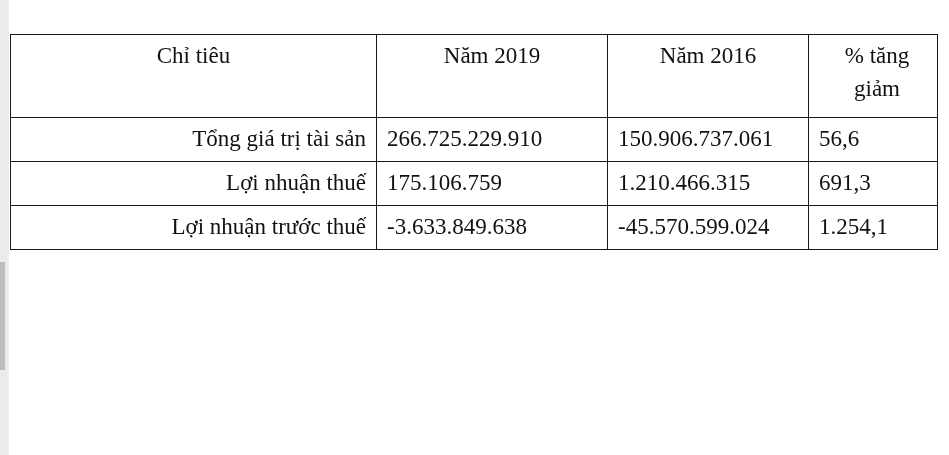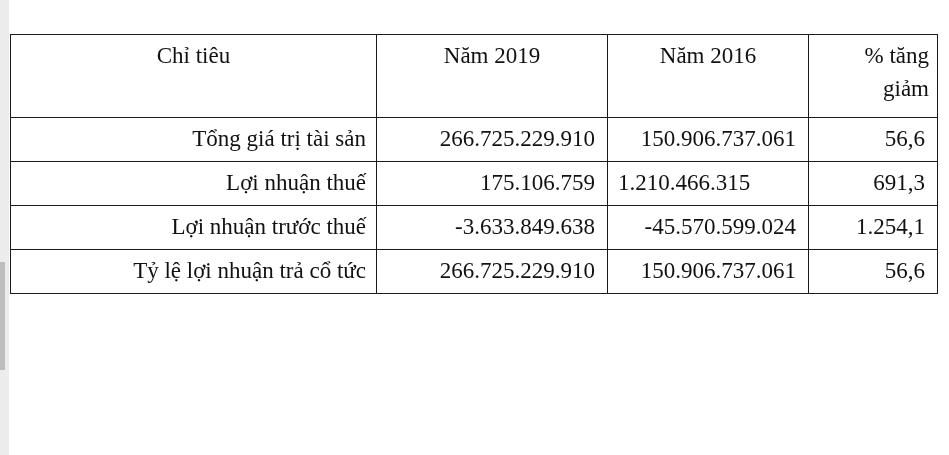--- a/index.html
+++ b/index.html
@@ -61,21 +61,21 @@
     table.fin-table td.label {
       text-align: right;
       padding-left: 12px;
     }
     table.fin-table td.label.justify {
       text-align: justify;
       text-align-last: left;
       word-spacing: 6px;
     }
     table.fin-table td.num {
-      text-align: right;
+      text-align: left;
       padding-right: 12px;
     }
     table.fin-table td.num.center-ish {
       text-align: left;
       padding-right: 36px;
     }
     tr.tall td {
       height: 78px;
     }
     col.c1 { width: 366px; }
@@ -94,21 +94,21 @@
     <col class="c1">
       <col class="c2">
       <col class="c3">
       <col class="c4">
   </colgroup>
   <thead>
     <tr>
       <th>Chỉ tiêu</th>
       <th>Năm 2019</th>
       <th>Năm 2016</th>
-      <th style="padding-left:16px;padding-right:8px;text-align:right;">% tăng giảm</th>
+      <th style="padding-left:16px;padding-right:8px;">% tăng giảm</th>
     </tr>
   </thead>
   <tbody>
     <tr>
       <td class="label">Tổng giá trị tài sản</td>
       <td class="num">266.725.229.910</td>
       <td class="num">150.906.737.061</td>
       <td class="num">56,6</td>
     </tr>
     <tr>
@@ -116,20 +116,14 @@
       <td class="num">175.106.759</td>
       <td class="num center-ish">1.210.466.315</td>
       <td class="num">691,3</td>
     </tr>
     <tr>
       <td class="label">Lợi nhuận trước thuế</td>
       <td class="num">-3.633.849.638</td>
       <td class="num">-45.570.599.024</td>
       <td class="num">1.254,1</td>
     </tr>
-    <tr>
-      <td class="label">Tỷ lệ lợi nhuận trả cổ tức</td>
-      <td class="num">266.725.229.910</td>
-      <td class="num">150.906.737.061</td>
-      <td class="num">56,6</td>
-    </tr>
   </tbody>
 </table>
 
 </body></html>

